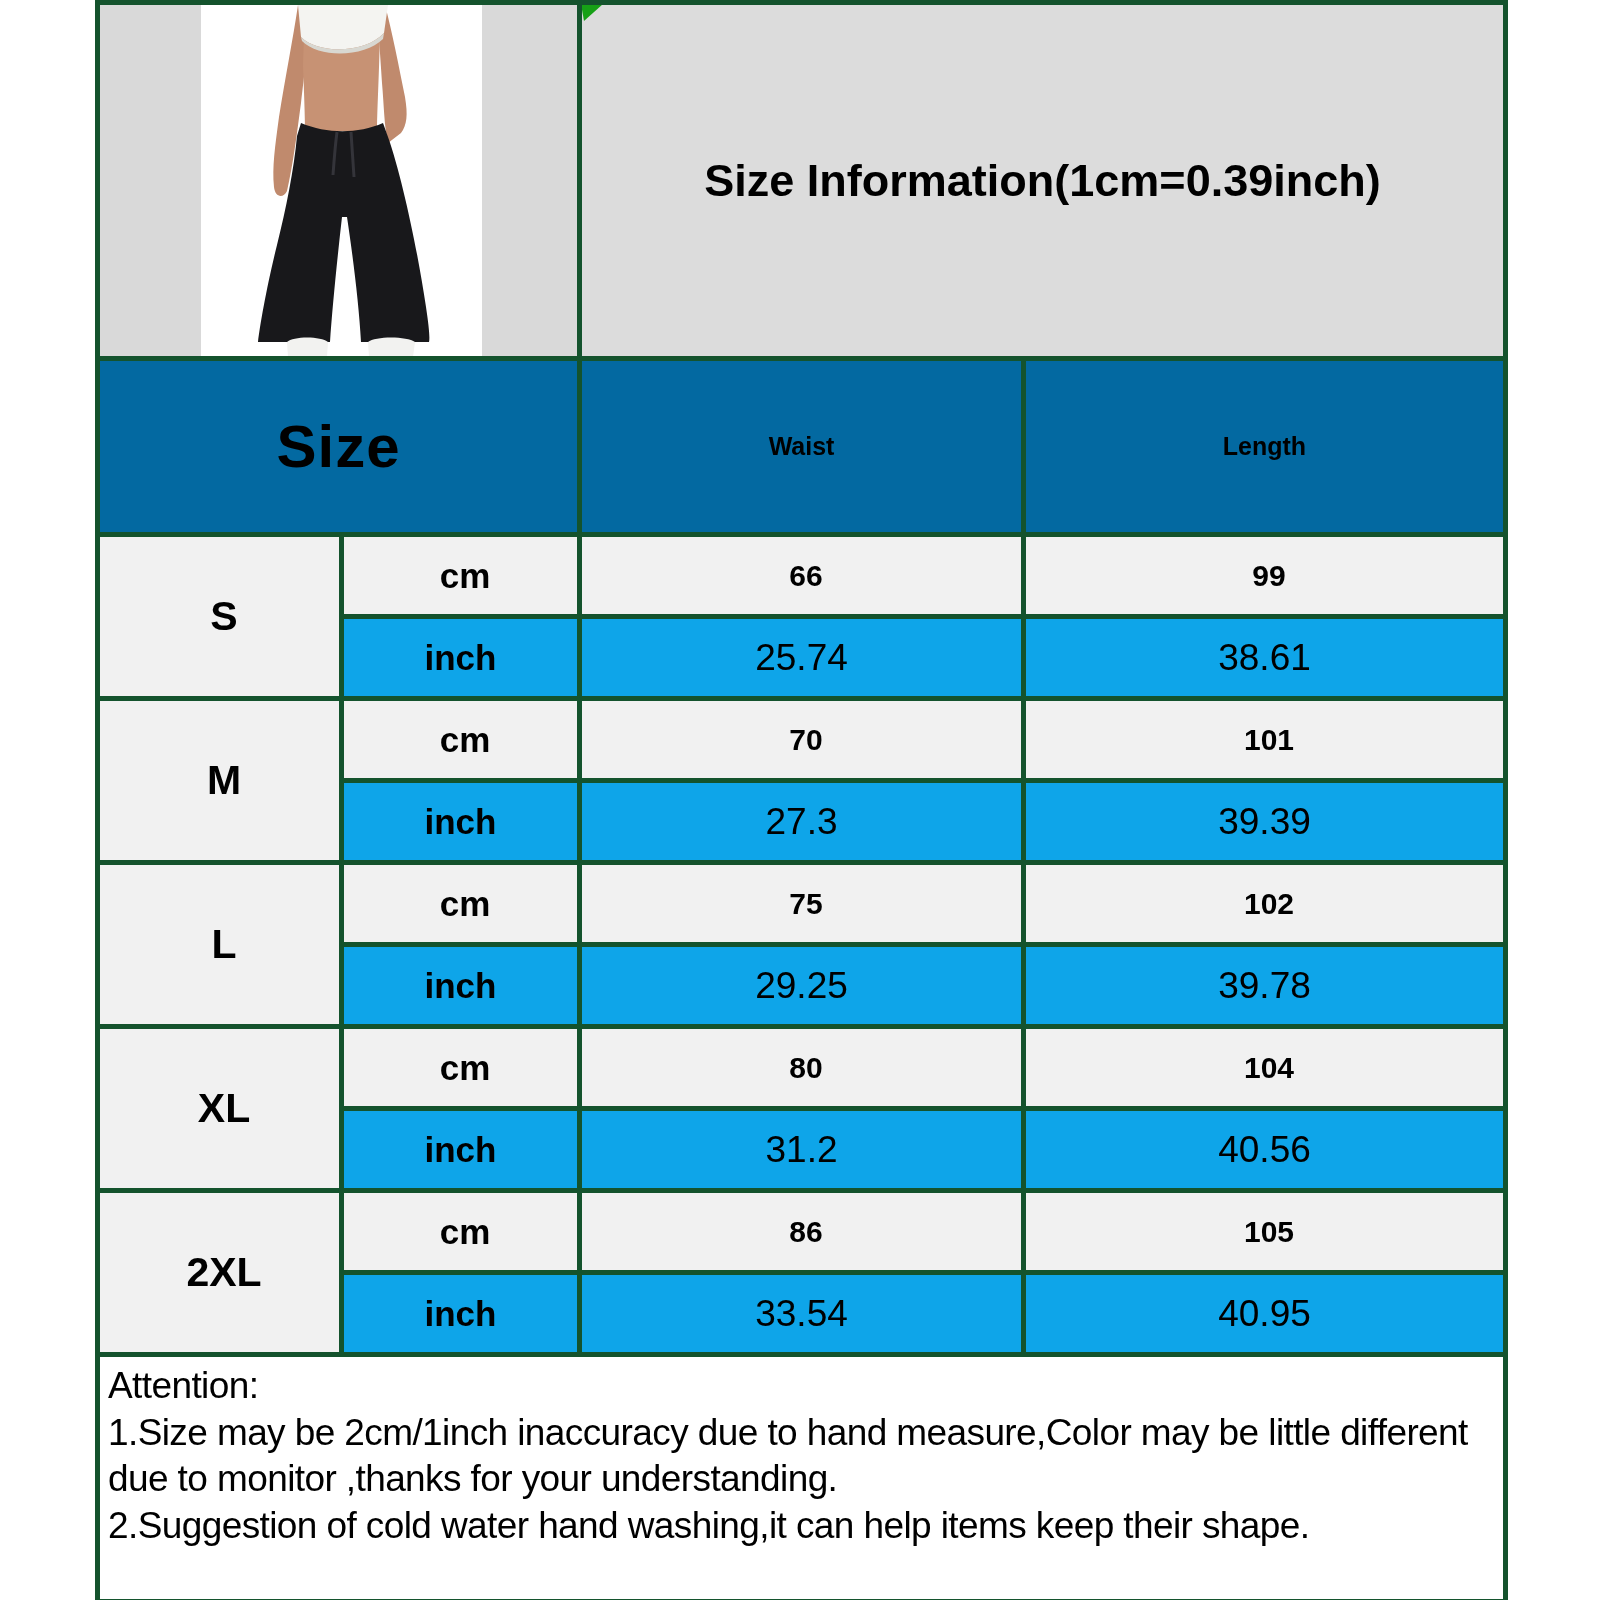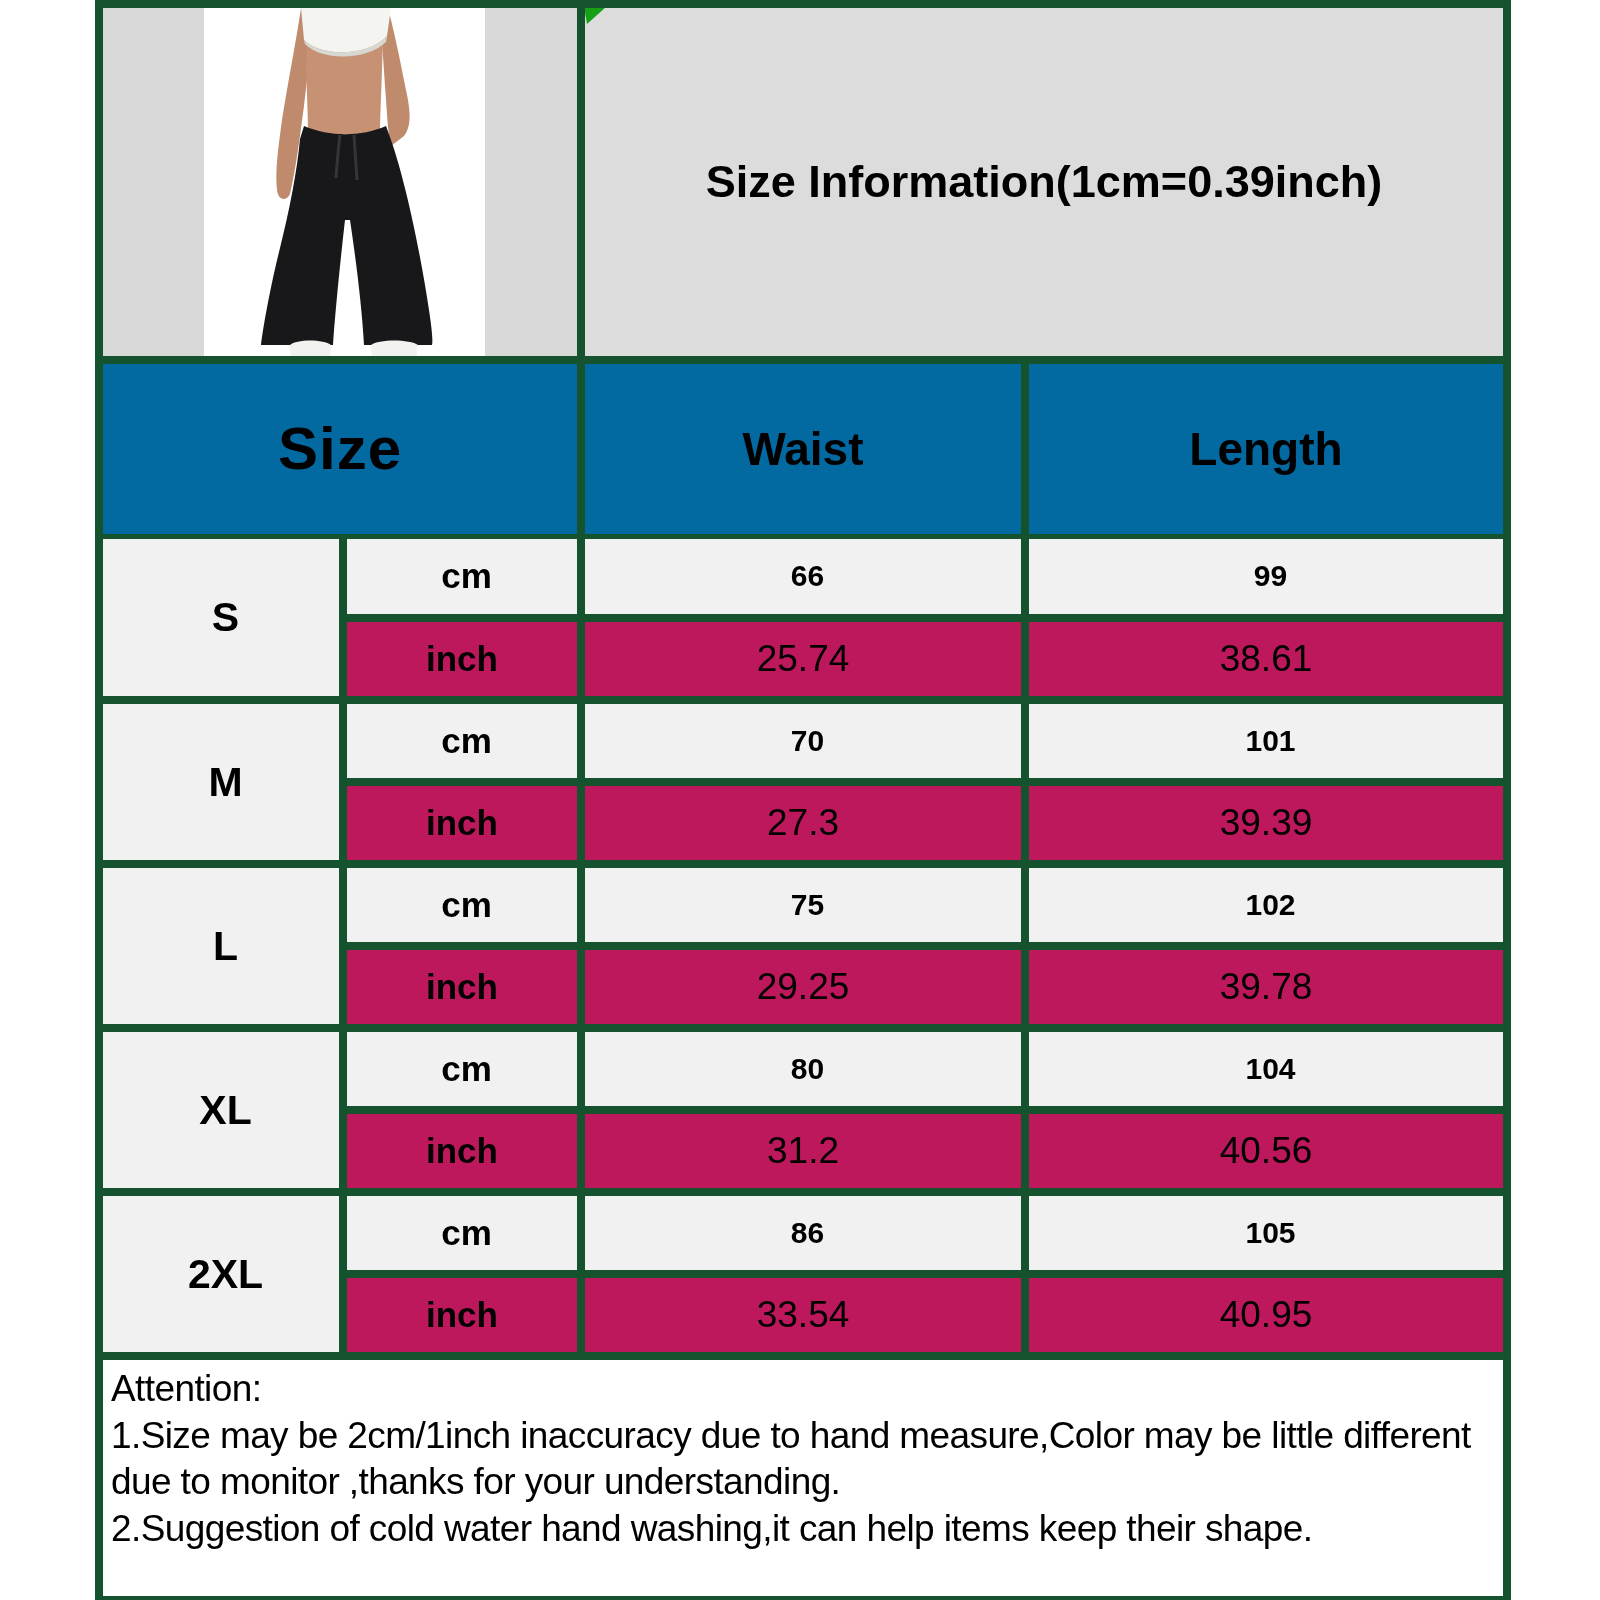--- a/index.html
+++ b/index.html
@@ -1,31 +1,31 @@
 <!DOCTYPE html>
 <html><head>
 <meta charset="utf-8">
 <style>
   html,body{margin:0;padding:0;width:1600px;height:1600px;background:#ffffff;overflow:hidden;
     font-family:"Liberation Sans","DejaVu Sans",sans-serif;color:#000;}
   .sheet{position:absolute;left:95px;top:0;width:1408px;height:1604px;}
   table.size-table{border-collapse:collapse;table-layout:fixed;width:1408px;height:1604px;}
-  td{border:8px solid #14532d;padding:0;text-align:center;vertical-align:middle;overflow:hidden;}
+  td{border:5px solid #14532d;padding:0;text-align:center;vertical-align:middle;overflow:hidden;}
   tr.group-top td{border-top-width:5px;}
   td.photo-cell{background:#d9d9d9;position:relative;border-bottom-width:5px;}
   td.title-cell{background:#dcdcdc;position:relative;border-bottom-width:5px;}
   .title-text{font-size:45px;font-weight:bold;letter-spacing:0px;}
   .photo-white{position:absolute;left:101px;top:0;width:281px;bottom:0;background:#ffffff;}
   .corner-marker{position:absolute;left:-1px;top:-1px;}
   td.col-head{background:#0369a1;border-bottom-width:5px;}
   .size-big{font-size:60px;font-weight:bold;letter-spacing:1px;}
-  .col-head-text{font-size:46px;font-weight:bold;}
+  .col-head-text{font-size:25px;font-weight:bold;}
   td.size-label{background:#c9c6c4;font-size:41px;font-weight:bold;}
   tr.cm-row td{background:#f1f1f1;padding-left:9px;}
-  tr.inch-row td{background:#be185d;}
+  tr.inch-row td{background:#0ea5e9;}
   td.unit-cell{font-size:35px;font-weight:bold;}
   td.val-cm{font-size:30px;font-weight:bold;}
   td.val-inch{font-size:37px;font-weight:normal;}
   td.attention-cell{border-top-width:5px;text-align:left;vertical-align:top;
     padding:6px 10px 0 8px;background:#ffffff;}
   .attn{font-size:37px;letter-spacing:-0.6px;line-height:1.26;font-weight:normal;}
   
   .photo-svg{position:absolute;left:0;top:0;}
 </style>
 </head>

